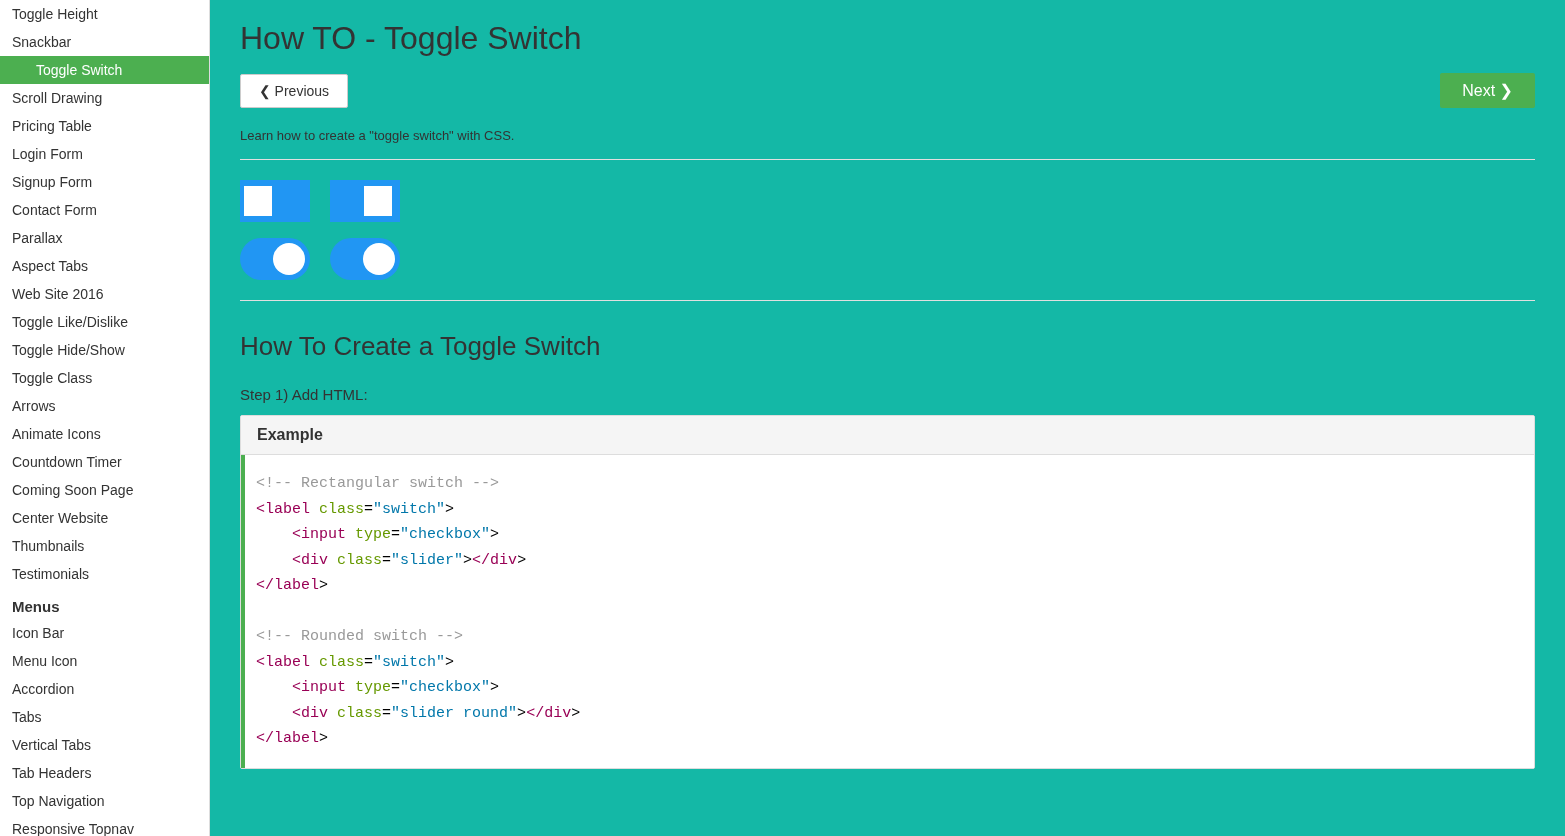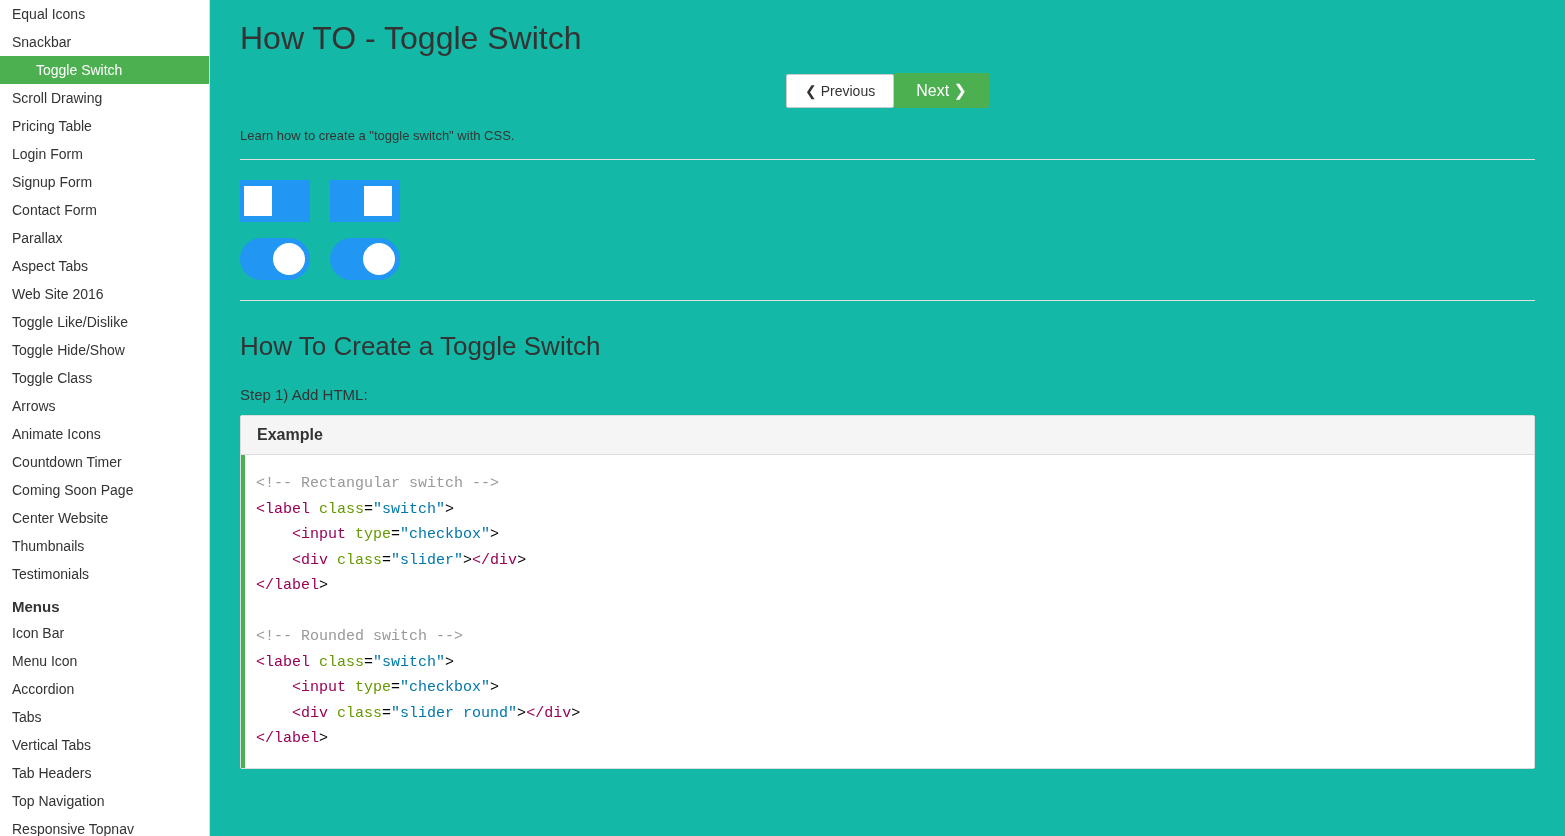--- a/index.html
+++ b/index.html
@@ -40,21 +40,21 @@
 
     h1.page-title {
       font-size: 32px;
       font-weight: normal;
       color: #333;
       margin-bottom: 16px;
     }
 
     .nav-buttons {
       display: flex;
-      justify-content: center;
+      justify-content: space-between;
       align-items: center;
       margin-bottom: 20px;
     }
     .btn-prev {
       padding: 8px 18px;
       border: 1px solid #ccc;
       background: #fff;
       color: #333;
       font-size: 14px;
       cursor: pointer;
@@ -194,21 +194,21 @@
     .code-tag { color: #905; }
     .code-attr { color: #690; }
     .code-string { color: #07a; }
   </style>
 </head>
 <body>
 
 <nav id="sidebar">
   <div id="sidebar-items-container">
 
-  <span class="sidebar-item">Equal Icons</span>
+  <span class="sidebar-item">Toggle Height</span>
       <span class="sidebar-item">Snackbar</span>
       <span class="sidebar-item active">Toggle Switch</span>
       <span class="sidebar-item">Scroll Drawing</span>
       <span class="sidebar-item">Pricing Table</span>
       <span class="sidebar-item">Login Form</span>
       <span class="sidebar-item">Signup Form</span>
       <span class="sidebar-item">Contact Form</span>
       <span class="sidebar-item">Parallax</span>
       <span class="sidebar-item">Aspect Tabs</span>
       <span class="sidebar-item">Web Site 2016</span>

